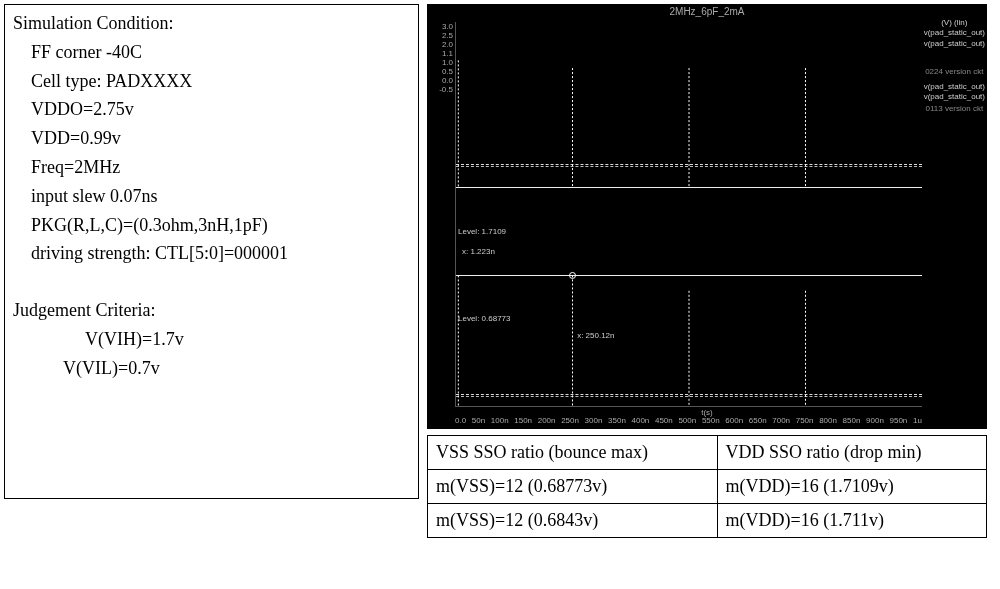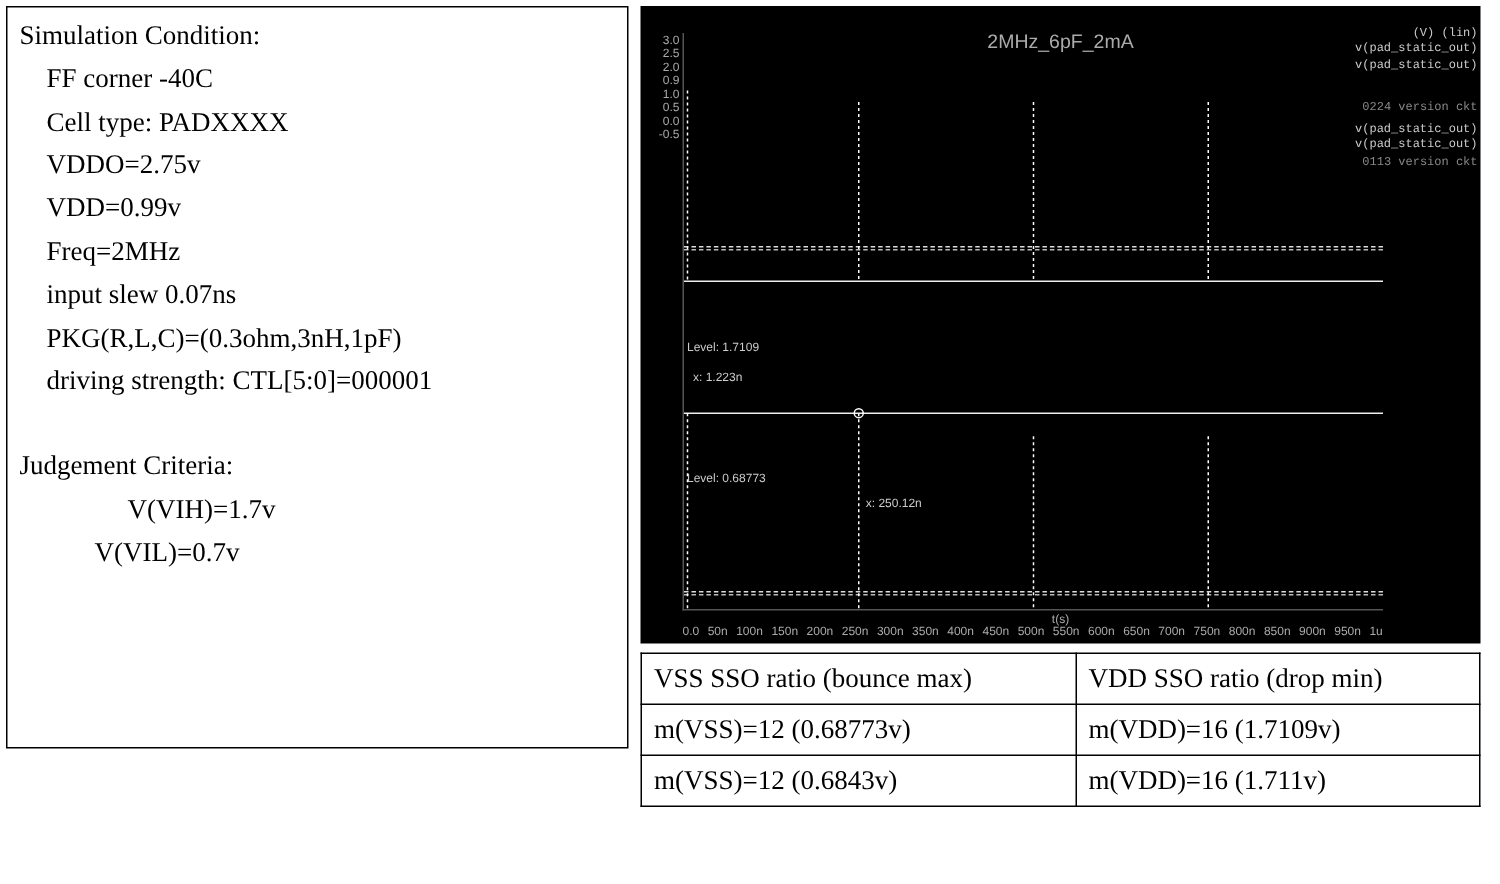--- a/index.html
+++ b/index.html
@@ -33,32 +33,32 @@
     .plot-box {
       background: #000;
       width: 100%;
       height: 425px;
       position: relative;
       overflow: hidden;
     }
     .plot-title {
       color: #aaa;
       font-family: Arial, sans-serif;
-      font-size: 13px;
+      font-size: 10px;
       text-align: center;
-      padding-top: 16px;
+      padding-top: 2px;
     }
     .plot-labels-right {
       position: absolute;
       right: 2px;
       top: 14px;
-      font-family: Liberation Mono, monospace;
+      font-family: Liberation Sans, sans-serif;
       font-size: 8px;
       color: #ccc;
-      text-align: right;
+      text-align: center;
       line-height: 1.3;
     }
     .plot-area {
       position: absolute;
       left: 28px;
       right: 65px;
       top: 18px;
       bottom: 22px;
       border-left: 1px solid #555;
       border-bottom: 1px solid #555;
@@ -142,21 +142,21 @@
       <div>v(pad_static_out)</div>
       <div style="color:#888;margin: 18px 0 4px">0224 version ckt</div>
       <div>v(pad_static_out)</div>
       <div>v(pad_static_out)</div>
       <div style="color:#888;margin-top:2px">0113 version ckt</div>
     </div>
     <div class="yaxis">
       <span>3.0</span>
       <span>2.5</span>
       <span>2.0</span>
-      <span>0.9</span>
+      <span>1.1</span>
       <span>1.0</span>
       <span>0.5</span>
       <span>0.0</span>
       <span>-0.5</span>
     </div>
     <div class="plot-area">
 
       <div class="trace-h" style="top:37%"></div>
 
       <div class="trace-h" style="top:37.5%;border-top-color:#bbb"></div>

